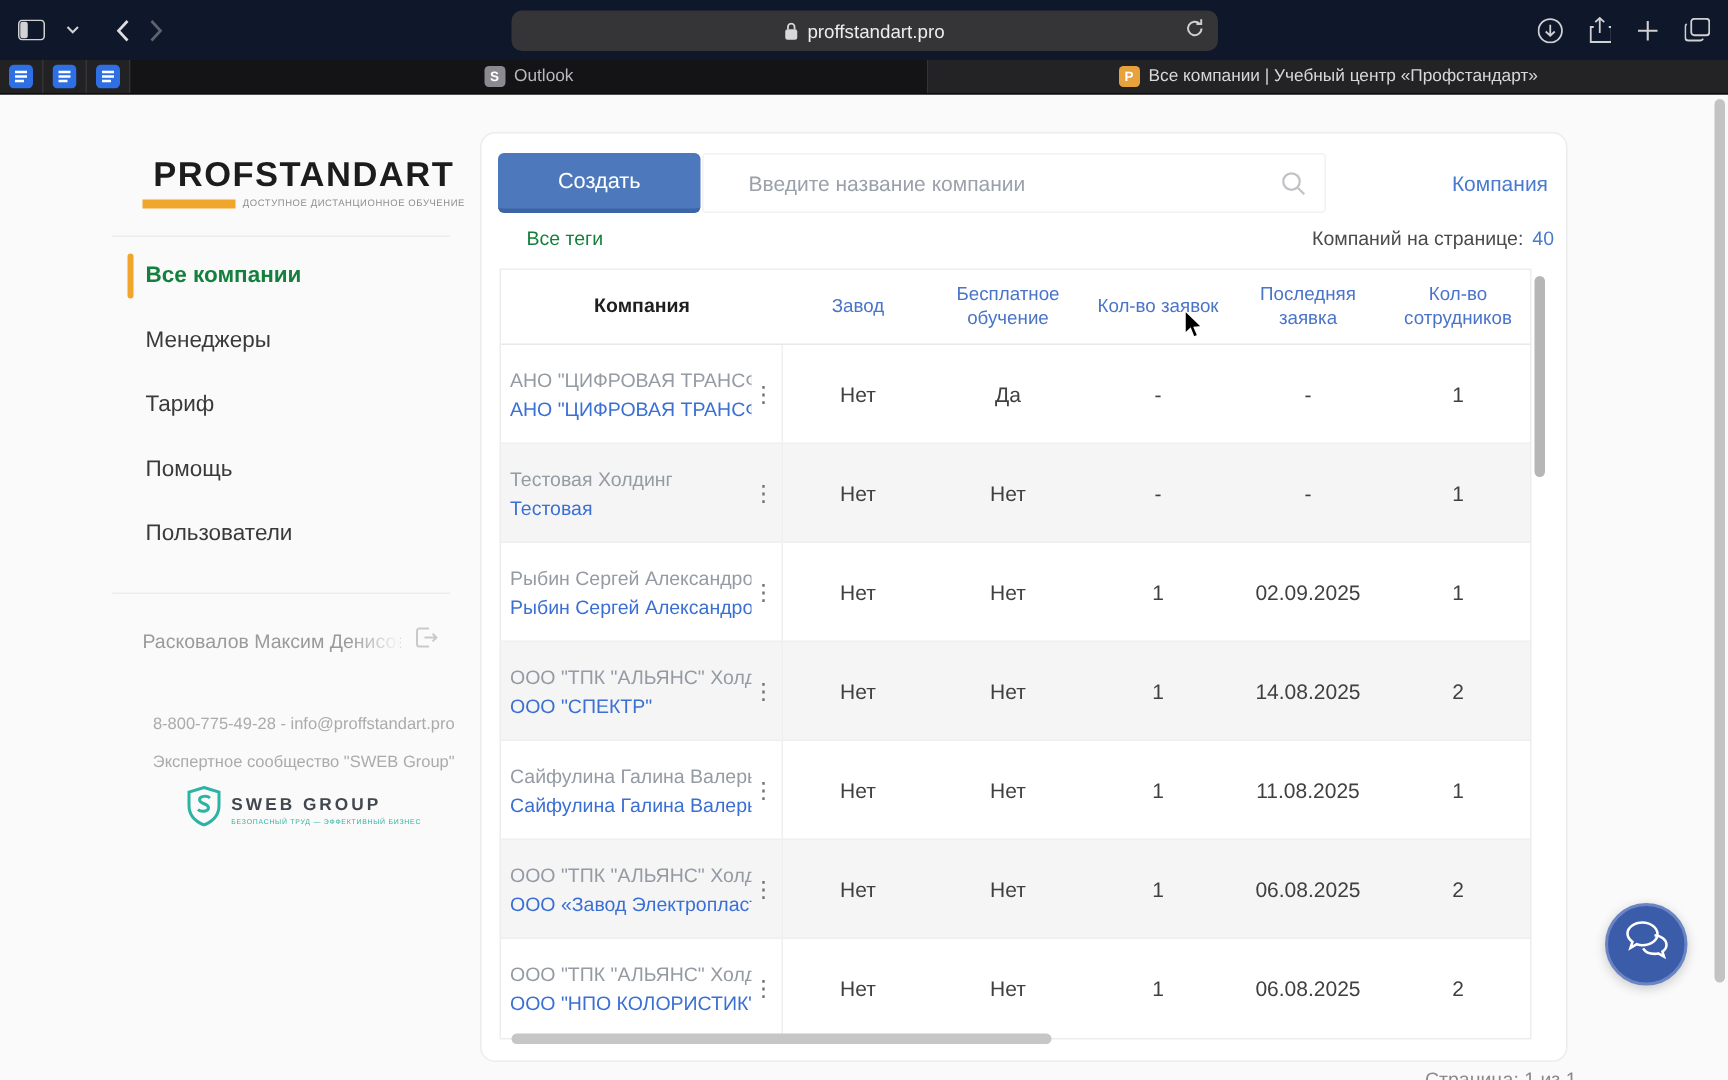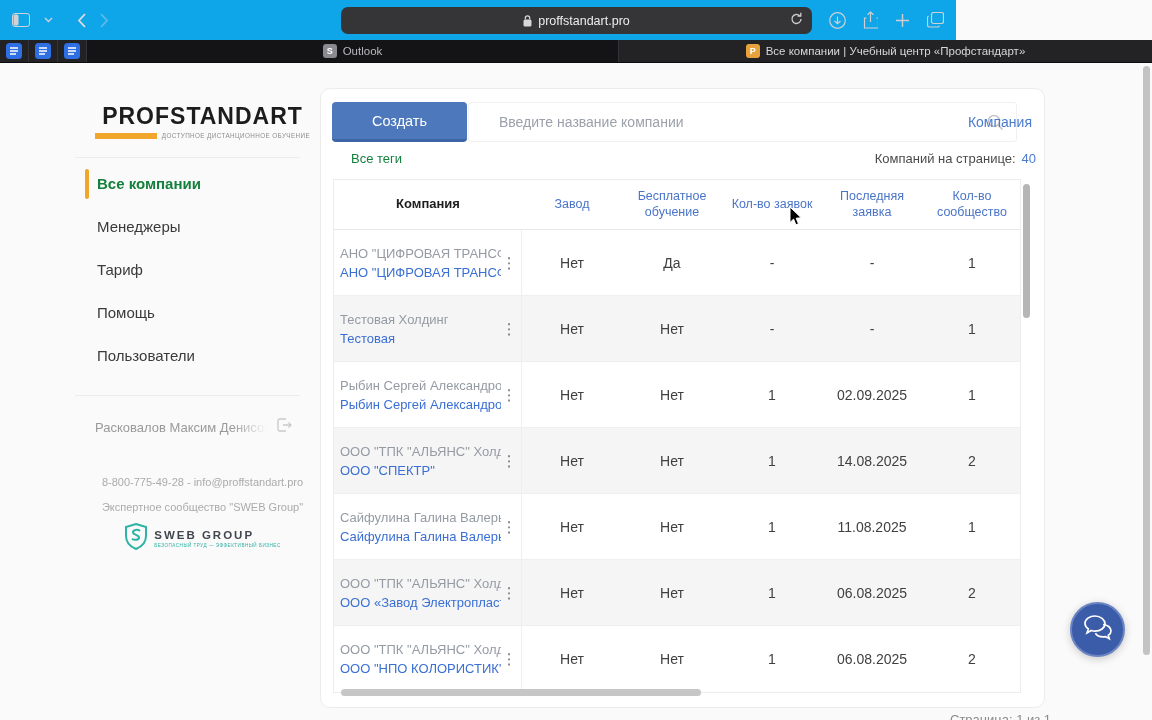--- a/index.html
+++ b/index.html
@@ -1,21 +1,21 @@
 <!DOCTYPE html>
 <html><head>
 <meta charset="utf-8">
 <style>
   * { margin:0; padding:0; box-sizing:border-box; }
   html,body { width:1152px; height:720px; overflow:hidden; }
   body { font-family:"Liberation Sans", sans-serif; }
   #screen { position:relative; width:1152px; height:720px; background:#fafafa; overflow:hidden; }
 
   
-  .toolbar { position:absolute; left:0; top:0; width:956px; height:40px; background:#0ea5e9; display:flex; align-items:center; }
+  .toolbar { position:absolute; left:0; top:0; width:1152px; height:40px; background:#0f172a; display:flex; align-items:center; }
   .tbicon { color:#d2d2d4; display:flex; align-items:center; justify-content:center; }
   .tbicon svg { display:block; }
   .tb-left { position:absolute; left:12px; top:0; height:40px; display:flex; align-items:center; gap:14px; }
   .dim { opacity:.38; }
   .urlpill { position:absolute; left:341px; top:7px; width:471px; height:27px; background:#353538; border-radius:7px; display:flex; align-items:center; justify-content:center; gap:6px; color:#ededee; font-size:12.5px; }
   .url-reload { position:absolute; right:9px; top:5px; }
   .tb-right { position:absolute; right:12px; top:0; height:40px; display:flex; align-items:center; gap:17px; }
 
   .tabbar { position:absolute; left:0; top:40px; width:1152px; height:23px; background:#222225; border-bottom:1px solid #0c0c0d; display:flex; }
   .pintab { width:29px; height:100%; display:flex; align-items:center; justify-content:center; border-right:1px solid #343438; }
@@ -45,21 +45,21 @@
   .contacts { margin-top:40px; text-align:center; font-size:11px; color:#ababab; }
   .community { margin-top:13px; text-align:center; font-size:11px; color:#ababab; }
   .sweb { margin-top:10px; display:flex; align-items:center; justify-content:center; gap:6px; }
   .sweb-text { display:flex; flex-direction:column; align-items:flex-start; }
   .sweb-name { font-size:11.5px; font-weight:800; letter-spacing:2px; color:#41474e; white-space:nowrap; }
   .sweb-tag { font-size:4.6px; letter-spacing:.5px; color:#2db3a4; margin-top:2px; white-space:nowrap; }
 
   
   .card { position:absolute; left:320px; top:88px; width:725px; height:620px; background:#fff; border:1px solid #ececec; border-radius:10px; }
   .btn-create { position:absolute; left:11px; top:13px; width:135px; height:40px; background:#4d78bb; border:none; border-bottom:3px solid #3d65a6; border-radius:4px; color:#fff; font-size:14.5px; font-family:inherit; cursor:pointer; }
-  .search-box { position:absolute; left:147px; top:13px; width:549px; height:40px; border:1px solid #f1f1f1; border-radius:3px; background:#fff; }
+  .search-box { position:absolute; left:147px; top:13px; width:416px; height:40px; border:1px solid #f1f1f1; border-radius:3px; background:#fff; }
   .search-box input { position:absolute; left:0; top:0; width:100%; height:100%; border:none; outline:none; background:transparent; padding:0 36px 0 30px; font-size:14px; font-family:inherit; color:#333; }
   .search-box input::placeholder { color:#9ba1ab; }
   .search-glyph { position:absolute; right:12px; top:11px; }
   .entity-link { position:absolute; right:12px; top:25px; font-size:14px; color:#4a7ad0; cursor:pointer; }
   .all-tags { position:absolute; left:30px; top:62px; font-size:13px; color:#15803d; cursor:pointer; }
   .per-page { position:absolute; right:8px; top:62px; font-size:13px; color:#4a4a4a; }
   .per-page b { color:#4a7ad0; font-weight:normal; margin-left:6px; cursor:pointer; }
 
   
   .table { position:absolute; left:12px; top:90px; width:688px; border:1px solid #ededed; background:#fff; }
@@ -256,21 +256,21 @@
       <span>Компаний на странице:</span><b>40</b>
     </span>
 
     <div class="table">
       <div class="thead">
         <div class="th th-first">Компания</div>
         <div class="th">Завод</div>
         <div class="th">Бесплатное обучение</div>
         <div class="th">Кол-во заявок</div>
         <div class="th">Последняя заявка</div>
-        <div class="th">Кол-во сообщество</div>
+        <div class="th">Кол-во сотрудников</div>
       </div>
 
       <div class="trow">
         <div class="c-company">
             <div class="c-names">
               <div class="parent">АНО "ЦИФРОВАЯ ТРАНСФ...</div>
               <div class="clink">АНО "ЦИФРОВАЯ ТРАНСФ...</div>
             </div>
             <div class="kebab">⋮</div>
           </div>

